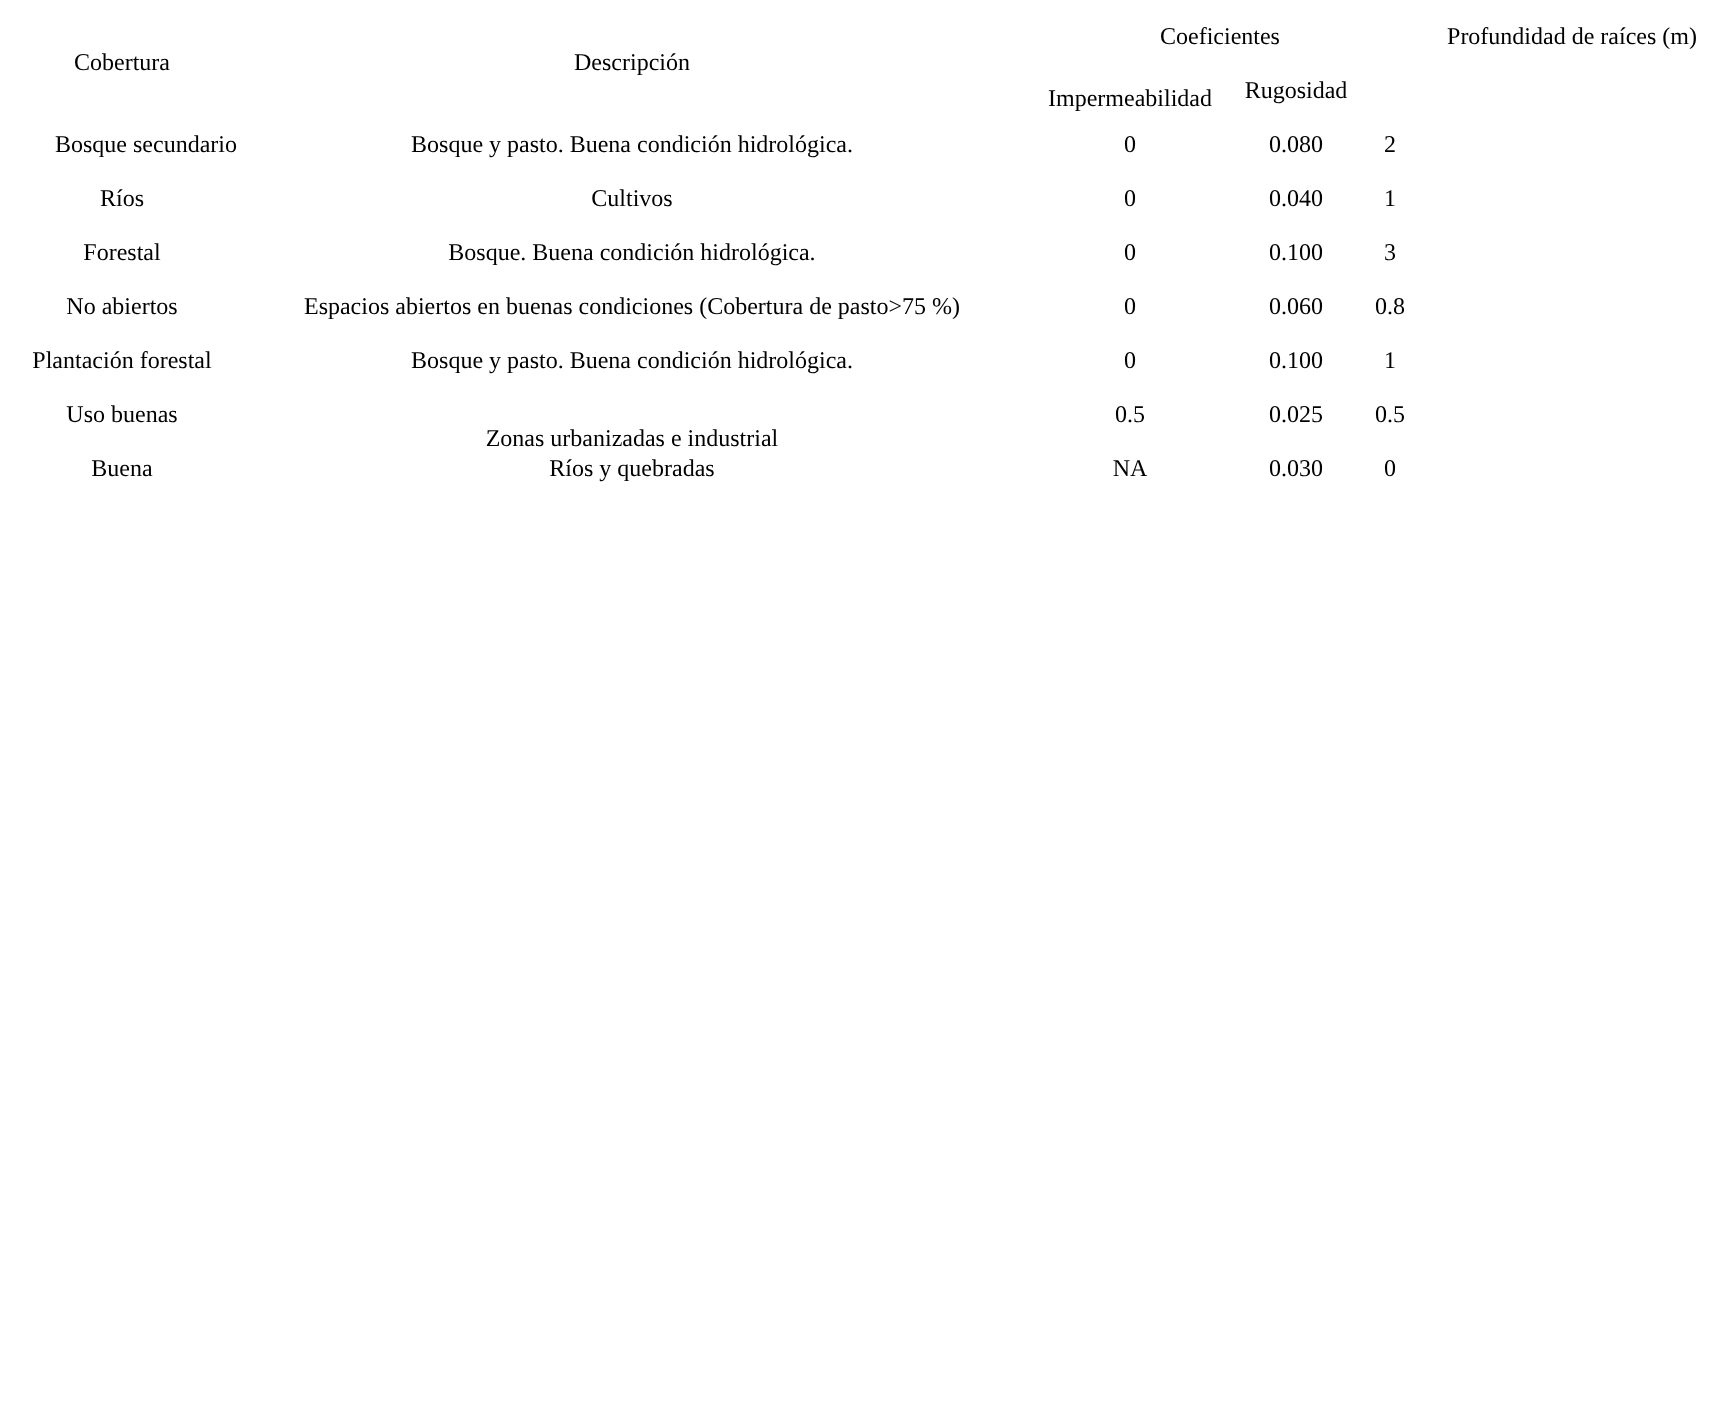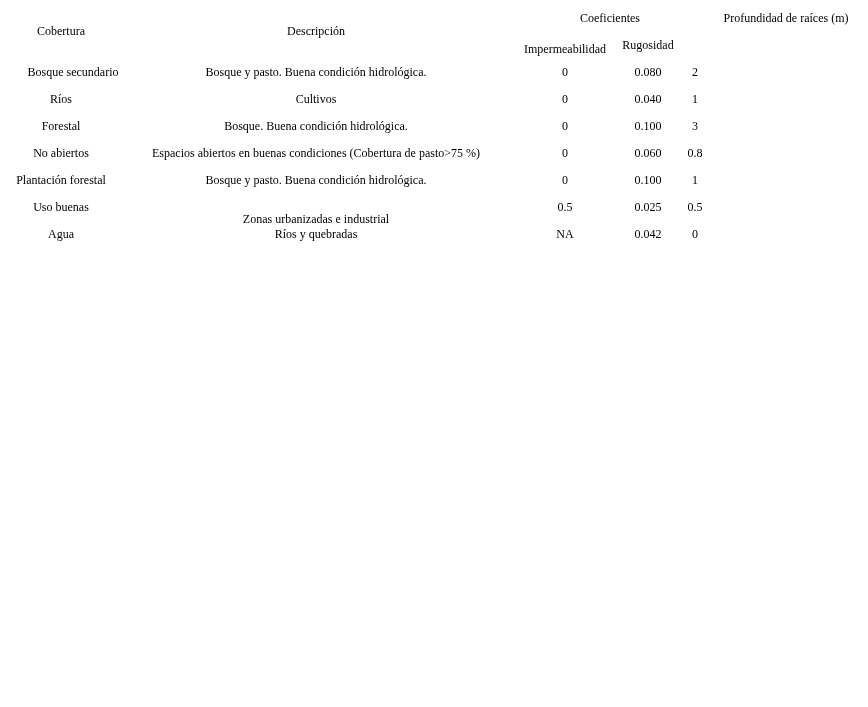--- a/index.html
+++ b/index.html
@@ -55,19 +55,19 @@
     <div class="cell" style="left:680px;width:30px;top:173px;">1</div>
   </div>
   <div>
     <div class="cell" style="left:0;width:122px;top:200px;">Uso buenas</div>
     <div class="cell" style="left:118px;width:396px;top:200px;margin-top:12px;">Zonas urbanizadas e industrial</div>
     <div class="cell" style="left:516px;width:98px;top:200px;">0.5</div>
     <div class="cell" style="left:614px;width:68px;top:200px;">0.025</div>
     <div class="cell" style="left:680px;width:30px;top:200px;">0.5</div>
   </div>
   <div>
-    <div class="cell" style="left:0;width:122px;top:227px;">Agua</div>
+    <div class="cell" style="left:0;width:122px;top:227px;">Buena</div>
     <div class="cell" style="left:118px;width:396px;top:227px;">Ríos y quebradas</div>
     <div class="cell" style="left:516px;width:98px;top:227px;">NA</div>
-    <div class="cell" style="left:614px;width:68px;top:227px;">0.042</div>
+    <div class="cell" style="left:614px;width:68px;top:227px;">0.030</div>
     <div class="cell" style="left:680px;width:30px;top:227px;">0</div>
   </div>
 </div>
 
 </body></html>

